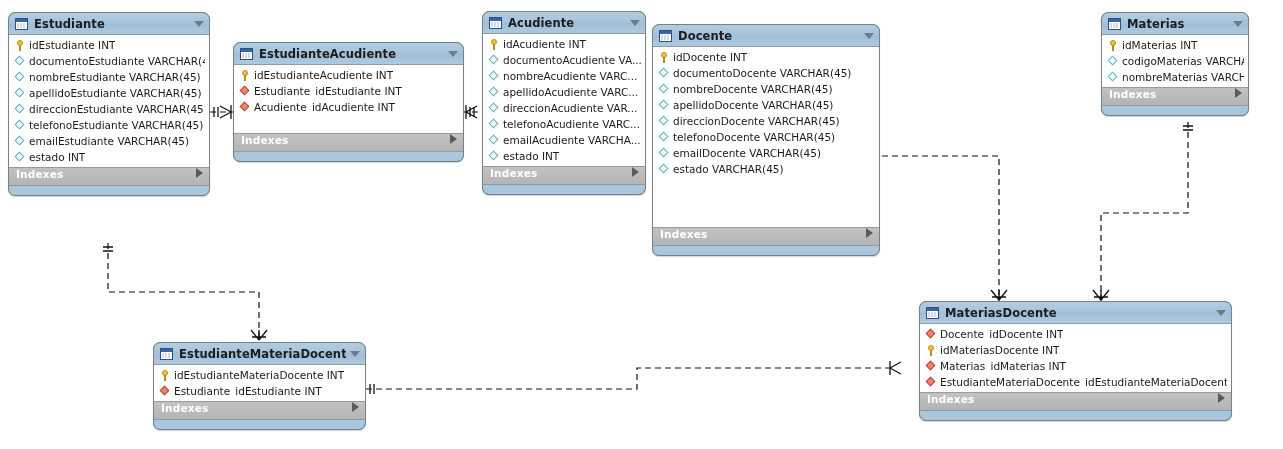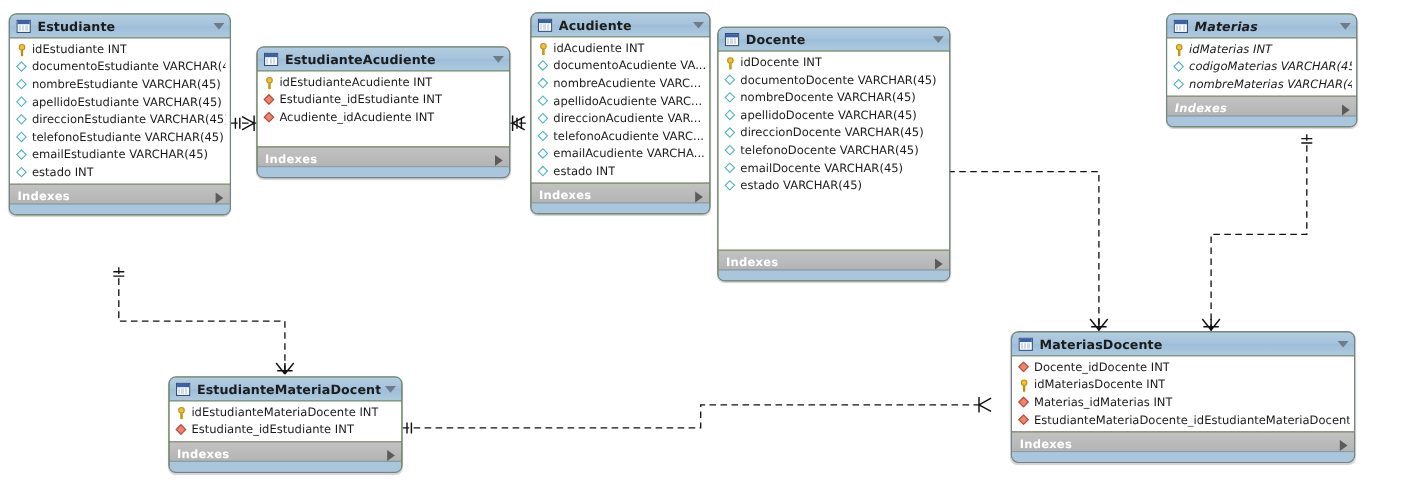--- a/index.html
+++ b/index.html
@@ -164,21 +164,21 @@
     box-sizing: border-box;
     transform: rotate(45deg);
   }
 
   .tbl-idx {
     height: 18px;
     box-sizing: border-box;
     background: linear-gradient(to bottom,#c2c2c2 0%, #b4b4b4 100%);
     border-top: 1px solid #9a9a9a;
     display: flex;
-    align-items: flex-end;
+    align-items: flex-start;
     padding: 0 6px 0 7px;
   }
   .idx-label {
     font-size: 10.5px;
     font-weight: bold;
     color: #ffffff;
     flex: 1 1 auto;
     letter-spacing: 0.2px;
   }
   .idx-caret {
@@ -359,21 +359,21 @@
             <span class="ic ic-col"></span>
             <span class="col-label">estado INT</span>
           </div>
         </div>
         <div class="tbl-idx">
           <span class="idx-label">Indexes</span>
           <span class="idx-caret"></span>
         </div>
         <div class="tbl-foot"></div>
       </div>
-      <div class="tbl" style="left: 652px; top: 24px; width: 212px;">
+      <div class="tbl" style="left: 652px; top: 24px; width: 228px;">
         <div class="tbl-hdr">
           <span class="tbl-icon"></span>
           <span class="tbl-title">Docente</span>
           <span class="caret"></span>
         </div>
         <div class="tbl-body">
           <div class="col">
             <span class="ic ic-pk"></span>
             <span class="col-label">idDocente INT</span>
           </div>
@@ -417,21 +417,21 @@
             <span class="ic"></span>
             <span class="col-label"></span>
           </div>
         </div>
         <div class="tbl-idx">
           <span class="idx-label">Indexes</span>
           <span class="idx-caret"></span>
         </div>
         <div class="tbl-foot"></div>
       </div>
-      <div class="tbl" style="left: 1060px; top: 12px; width: 174px; font-style: italic;">
+      <div class="tbl" style="left: 1101px; top: 12px; width: 148px;">
         <div class="tbl-hdr">
           <span class="tbl-icon"></span>
           <span class="tbl-title">Materias</span>
           <span class="caret"></span>
         </div>
         <div class="tbl-body">
           <div class="col">
             <span class="ic ic-pk"></span>
             <span class="col-label">idMaterias INT</span>
           </div>

